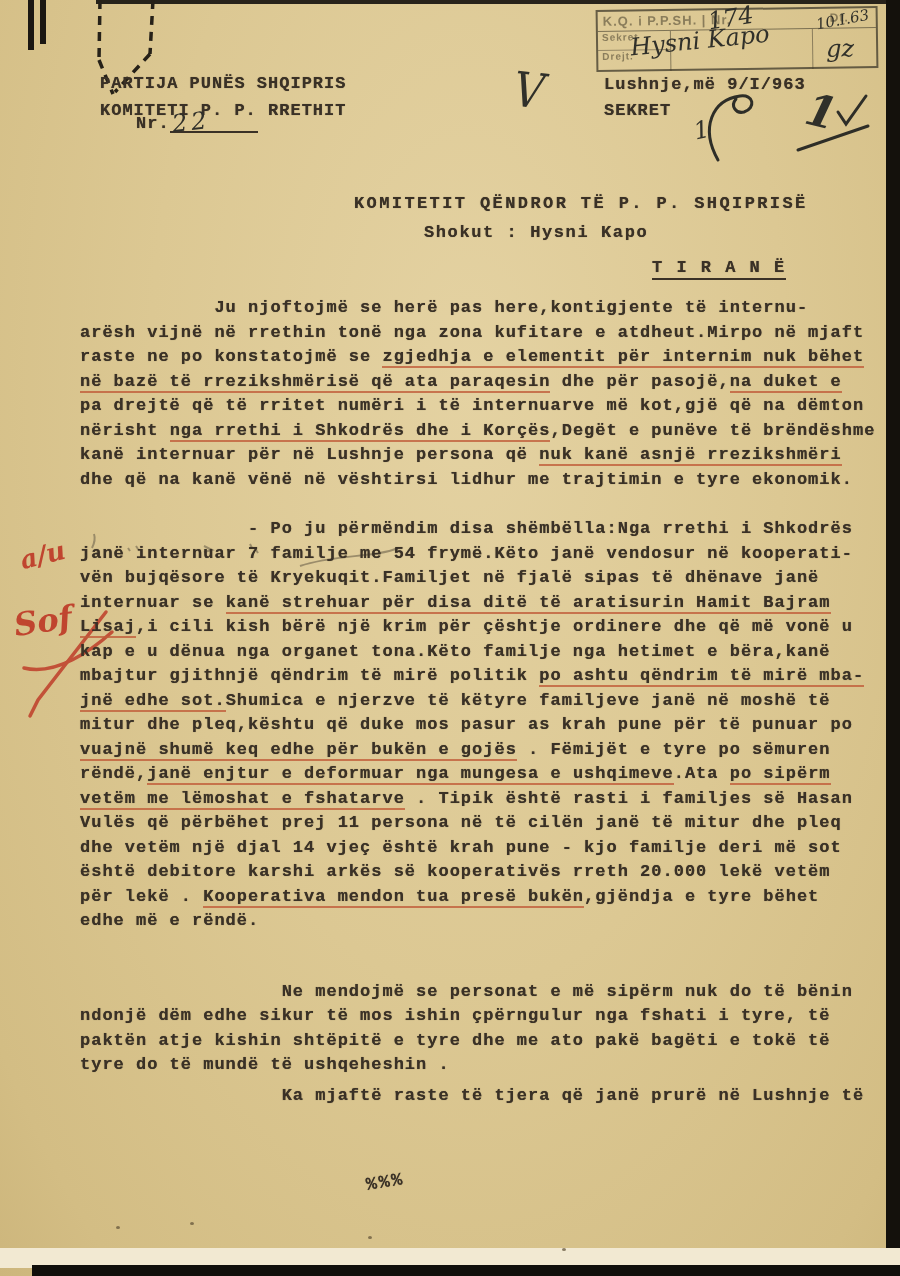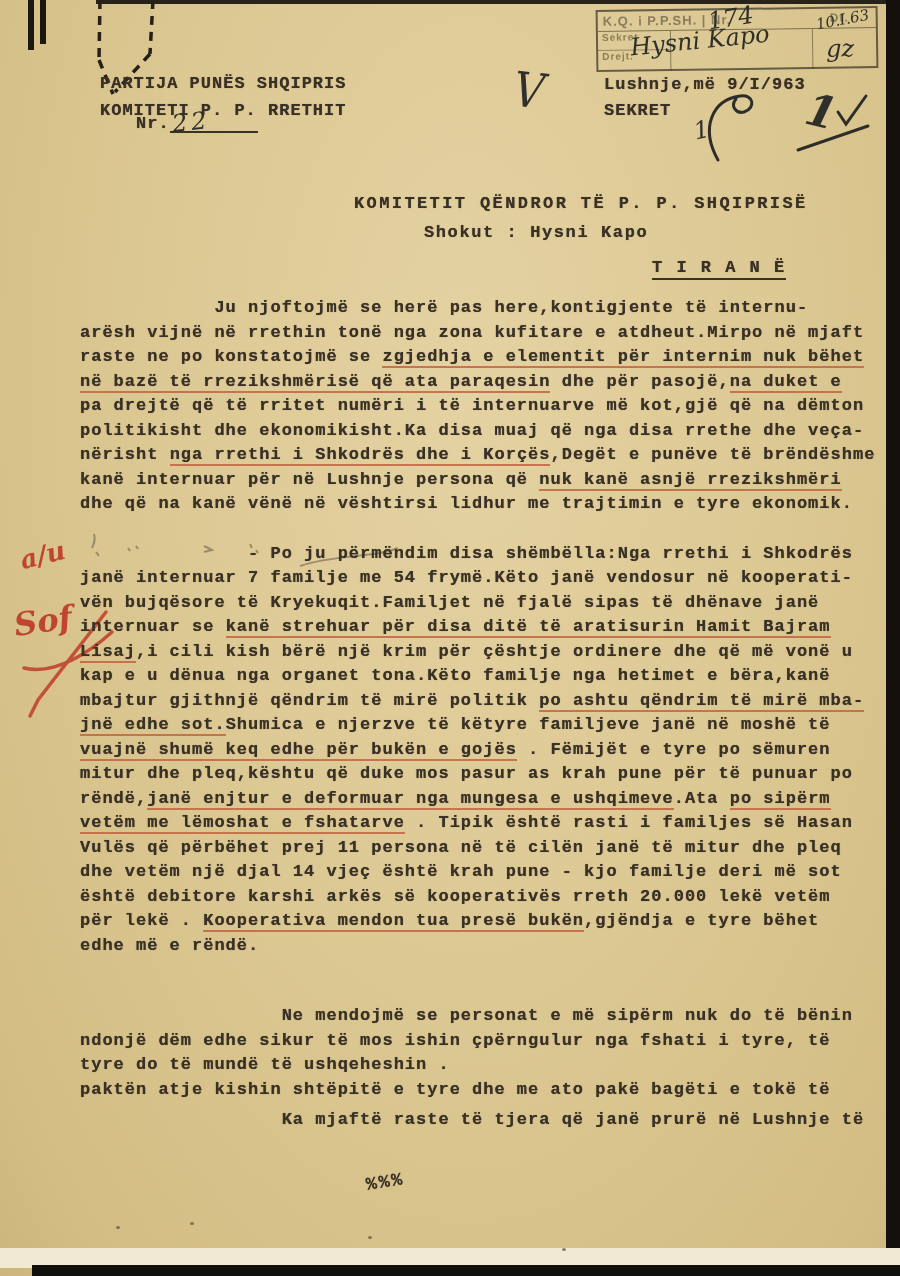--- a/index.html
+++ b/index.html
@@ -149,49 +149,48 @@
   <div class="tw title-2">Shokut : Hysni Kapo</div>
   <div class="tw title-city">T I R A N Ë</div>
 
   <div class="body-text tw">
       <div class="para">
         <div class="line"><span>            Ju njoftojmë se herë pas here,kontigjente të internu-</span></div>
         <div class="line"><span>arësh vijnë në rrethin tonë nga zona kufitare e atdheut.Mirpo në mjaft</span></div>
         <div class="line"><span>raste ne po konstatojmë se </span><span class="ru">zgjedhja e elementit për internim nuk bëhet</span></div>
         <div class="line"><span class="ru">në bazë të rrezikshmërisë që ata paraqesin</span><span> dhe për pasojë,</span><span class="ru">na duket e</span></div>
         <div class="line"><span>pa drejtë që të rritet numëri i të internuarve më kot,gjë që na dëmton</span></div>
-        <div class="line"><span>politikisht dhe ekonomikisht.Ka disa muaj që nga disa rrethe dhe veça-</span></div>
         <div class="line"><span>nërisht </span><span class="ru">nga rrethi i Shkodrës dhe i Korçës</span><span>,Degët e punëve të brëndëshme</span></div>
         <div class="line"><span>kanë internuar për në Lushnje persona që </span><span class="ru">nuk kanë asnjë rrezikshmëri</span></div>
         <div class="line"><span>dhe që na kanë vënë në vështirsi lidhur me trajtimin e tyre ekonomik.</span></div>
       </div>
       <div class="para">
         <div class="line"><span>               - Po ju përmëndim disa shëmbëlla:Nga rrethi i Shkodrës</span></div>
         <div class="line"><span>janë internuar 7 familje me 54 frymë.Këto janë vendosur në kooperati-</span></div>
         <div class="line"><span>vën bujqësore të Kryekuqit.Familjet në fjalë sipas të dhënave janë</span></div>
         <div class="line"><span>internuar se </span><span class="ru">kanë strehuar për disa ditë të aratisurin Hamit Bajram</span></div>
         <div class="line"><span class="ru">Lisaj</span><span>,i cili kish bërë një krim për çështje ordinere dhe që më vonë u</span></div>
         <div class="line"><span>kap e u dënua nga organet tona.Këto familje nga hetimet e bëra,kanë</span></div>
         <div class="line"><span>mbajtur gjithnjë qëndrim të mirë politik </span><span class="ru">po ashtu qëndrim të mirë mba-</span></div>
         <div class="line"><span class="ru">jnë edhe sot.</span><span>Shumica e njerzve të këtyre familjeve janë në moshë të</span></div>
+        <div class="line"><span>mitur dhe pleq,kështu që duke mos pasur as krah pune për të punuar po</span></div>
         <div class="line"><span class="ru">vuajnë shumë keq edhe për bukën e gojës</span><span> . Fëmijët e tyre po sëmuren</span></div>
-        <div class="line"><span>mitur dhe pleq,kështu që duke mos pasur as krah pune për të punuar po</span></div>
         <div class="line"><span>rëndë,</span><span class="ru">janë enjtur e deformuar nga mungesa e ushqimeve</span><span>.Ata </span><span class="ru">po sipërm</span></div>
         <div class="line"><span class="ru">vetëm me lëmoshat e fshatarve</span><span> . Tipik është rasti i familjes së Hasan</span></div>
         <div class="line"><span>Vulës që përbëhet prej 11 persona në të cilën janë të mitur dhe pleq</span></div>
         <div class="line"><span>dhe vetëm një djal 14 vjeç është krah pune - kjo familje deri më sot</span></div>
         <div class="line"><span>është debitore karshi arkës së kooperativës rreth 20.000 lekë vetëm</span></div>
         <div class="line"><span>për lekë . </span><span class="ru">Kooperativa mendon tua presë bukën</span><span>,gjëndja e tyre bëhet</span></div>
         <div class="line"><span>edhe më e rëndë.</span></div>
       </div>
       <div class="para">
         <div class="line"><span>                  Ne mendojmë se personat e më sipërm nuk do të bënin</span></div>
         <div class="line"><span>ndonjë dëm edhe sikur të mos ishin çpërngulur nga fshati i tyre, të</span></div>
+        <div class="line"><span>paktën atje kishin shtëpitë e tyre dhe me ato pakë bagëti e tokë të</span></div>
         <div class="line"><span>tyre do të mundë të ushqeheshin .</span></div>
-        <div class="line"><span>paktën atje kishin shtëpitë e tyre dhe me ato pakë bagëti e tokë të</span></div>
       </div>
       <div class="para">
         <div class="line"><span>                  Ka mjaftë raste të tjera që janë prurë në Lushnje të</span></div>
       </div>
     </div>
 
   <div class="red note1">a/u</div>
   <div class="red note2">Sof</div>
 
   <div class="tw footer-mark">%%%</div>

